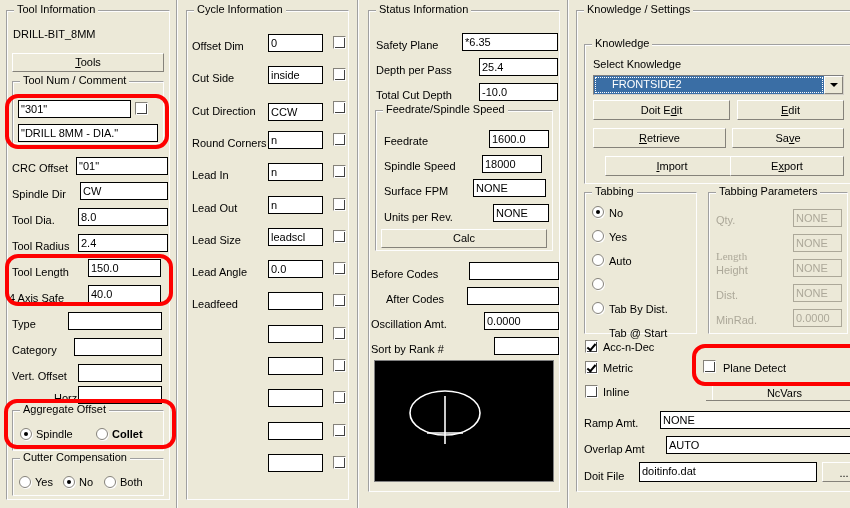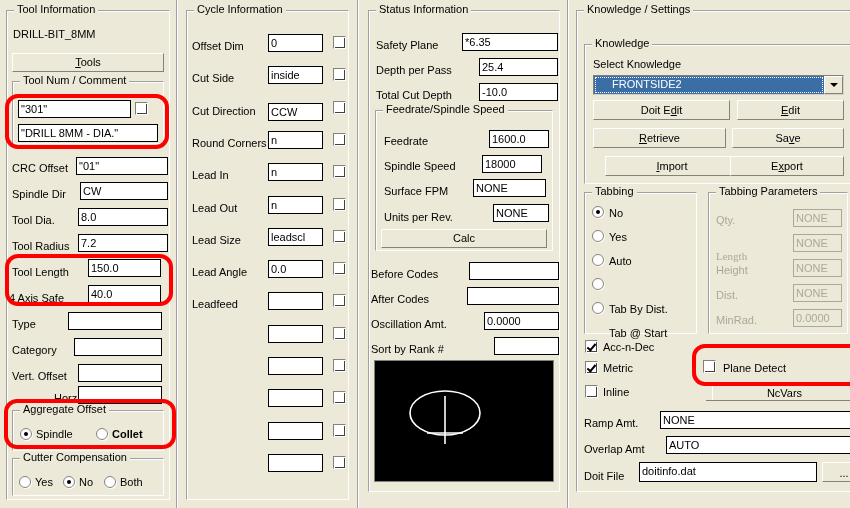--- a/index.html
+++ b/index.html
@@ -133,21 +133,21 @@
 <div class="lab" style="left:12px;top:162px;">CRC Offset</div>
 <div class="fld" style="left:76px;top:157px;width:92px;height:18px;">"01"</div>
 
 <div class="lab" style="left:12px;top:188px;">Spindle Dir</div>
 <div class="fld" style="left:80px;top:182px;width:88px;height:18px;">CW</div>
 
 <div class="lab" style="left:12px;top:214px;">Tool Dia.</div>
 <div class="fld" style="left:78px;top:208px;width:90px;height:18px;">8.0</div>
 
 <div class="lab" style="left:12px;top:240px;">Tool Radius</div>
-<div class="fld" style="left:78px;top:234px;width:90px;height:18px;">7.2</div>
+<div class="fld" style="left:78px;top:234px;width:90px;height:18px;">2.4</div>
 
 <div class="lab" style="left:12px;top:266px;">Tool Length</div>
 <div class="fld" style="left:88px;top:259px;width:73px;height:18px;">150.0</div>
 
 <div class="lab" style="left:9px;top:292px;">4 Axis Safe</div>
 <div class="fld" style="left:88px;top:285px;width:73px;height:18px;">40.0</div>
 
 <div class="lab" style="left:12px;top:318px;">Type</div>
 <div class="fld" style="left:68px;top:312px;width:94px;height:18px;"></div>
 
@@ -247,21 +247,21 @@
 <div class="fld" style="left:473px;top:179px;width:73px;height:18px;">NONE</div>
 
 <div class="lab" style="left:384px;top:211px;">Units per Rev.</div>
 <div class="fld" style="left:493px;top:204px;width:56px;height:18px;">NONE</div>
 
 <div class="btn" style="left:381px;top:229px;width:166px;height:19px;">Calc</div>
 
 <div class="lab" style="left:371px;top:268px;">Before Codes</div>
 <div class="fld" style="left:469px;top:262px;width:90px;height:18px;"></div>
 
-<div class="lab" style="left:371px;top:293px;">After Codes</div>
+<div class="lab" style="left:371px;top:293px;padding-left:15px;">After Codes</div>
 <div class="fld" style="left:467px;top:287px;width:92px;height:18px;"></div>
 
 <div class="lab" style="left:371px;top:318px;">Oscillation Amt.</div>
 <div class="fld" style="left:484px;top:312px;width:75px;height:18px;">0.0000</div>
 
 <div class="lab" style="left:371px;top:343px;">Sort by Rank #</div>
 <div class="fld" style="left:494px;top:337px;width:65px;height:18px;"></div>
 
 <div class="preview" style="left:374px;top:360px;width:180px;height:122px;">
   <svg width="180" height="122" style="position:absolute;left:0;top:0;">

